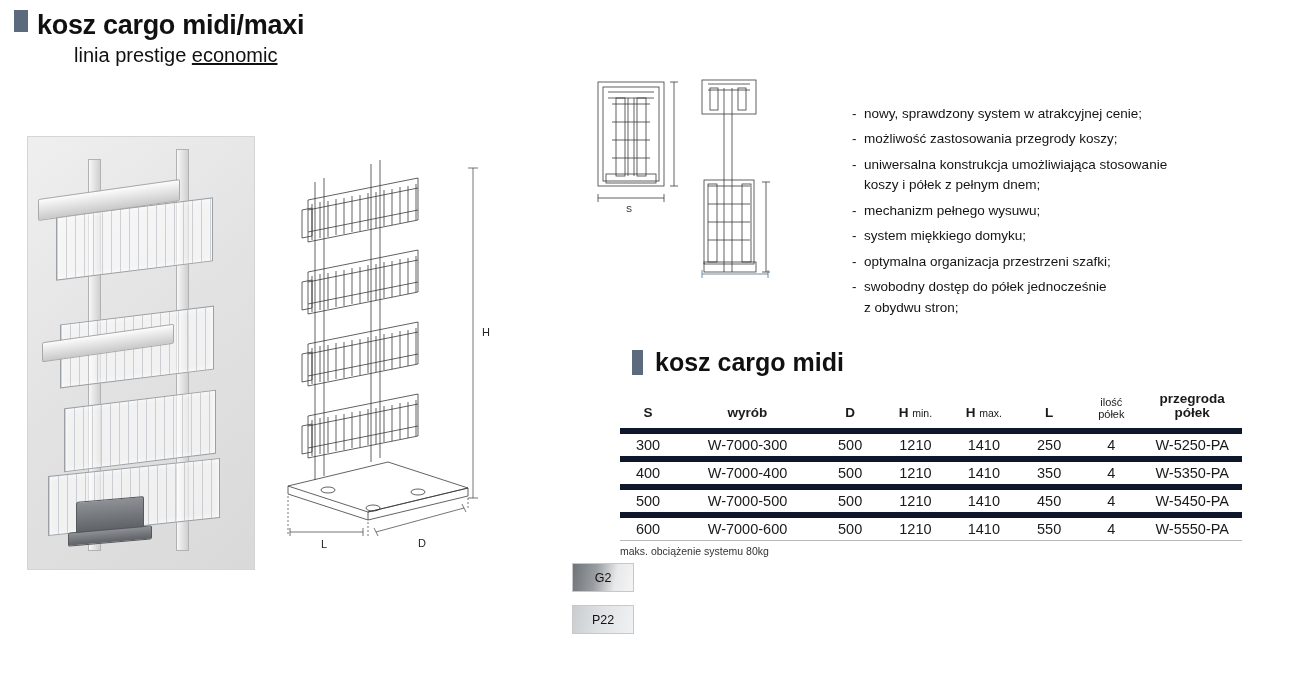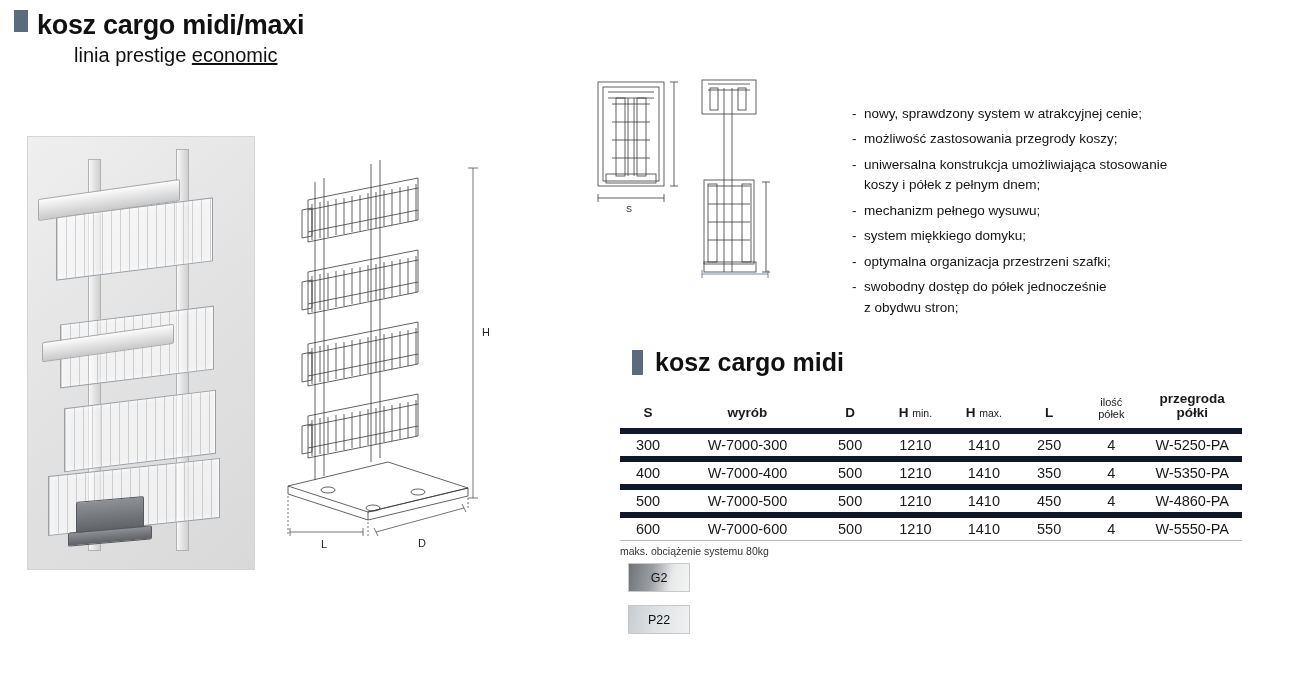--- a/index.html
+++ b/index.html
@@ -204,21 +204,21 @@
     text-align: left;
     font-size: 10.5px;
     color: #333;
     margin-top: 4px;
     padding-right: 4px;
   }
 
   
   .chips {
     position: absolute;
-    left: 628px;
+    left: 572px;
     top: 563px;
   }
   .chip {
     width: 60px;
     height: 27px;
     display: flex;
     align-items: center;
     justify-content: center;
     font-size: 12.5px;
     color: #111;
@@ -417,21 +417,21 @@
     <thead>
       <tr>
         <th class="col-s">S</th>
         <th class="col-wyrob">wyrób</th>
         <th class="col-d">D</th>
         <th class="col-hmin"><span>H</span> <span class="th-sub">min.</span></th>
         <th class="col-hmax"><span>H</span> <span class="th-sub">max.</span></th>
         <th class="col-l">L</th>
         <th class="col-ilosc small">ilość
 półek</th>
-        <th class="col-przeg">przegroda półki</th>
+        <th class="col-przeg">przegroda półek</th>
       </tr>
     </thead>
     <tbody>
       <tr>
         <td>300</td>
         <td>W-7000-300</td>
         <td>500</td>
         <td>1210</td>
         <td>1410</td>
         <td>250</td>
@@ -449,21 +449,21 @@
         <td>W-5350-PA</td>
       </tr>
       <tr>
         <td>500</td>
         <td>W-7000-500</td>
         <td>500</td>
         <td>1210</td>
         <td>1410</td>
         <td>450</td>
         <td>4</td>
-        <td>W-4860-PA</td>
+        <td>W-5450-PA</td>
       </tr>
       <tr>
         <td>600</td>
         <td>W-7000-600</td>
         <td>500</td>
         <td>1210</td>
         <td>1410</td>
         <td>550</td>
         <td>4</td>
         <td>W-5550-PA</td>

